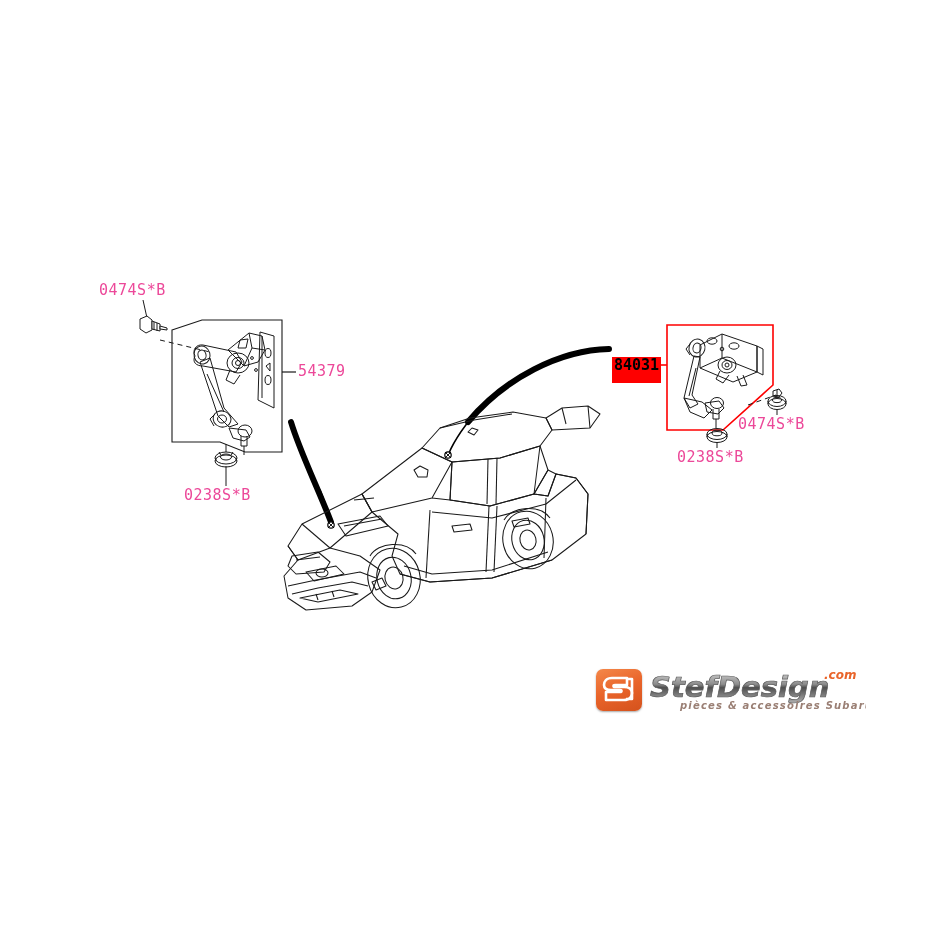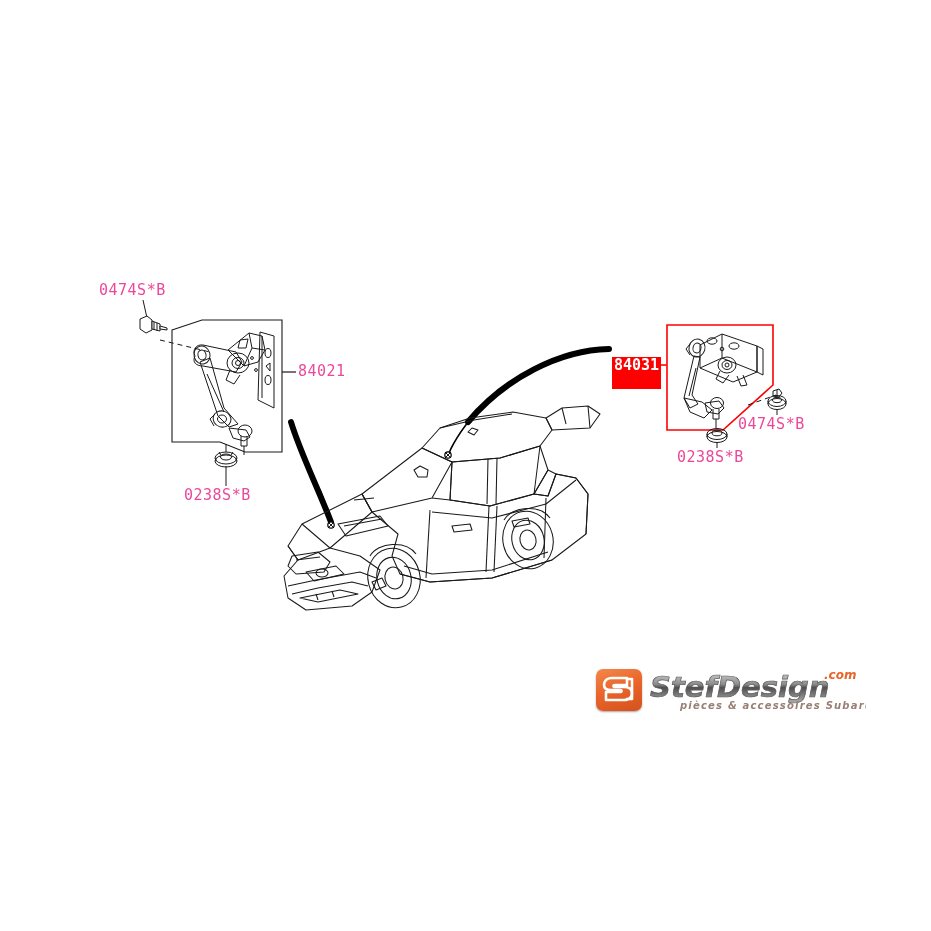--- a/index.html
+++ b/index.html
@@ -30,22 +30,22 @@
     position: absolute;
     font-family: "DejaVu Sans Mono", monospace;
     font-size: 15px;
     letter-spacing: 0.5px;
     color: #ec4899;
     white-space: nowrap;
     line-height: 1;
   }
   .part-label.highlight {
     background: #fe0000;
-    color: #ffffff;
-    padding: 1px 2px 16px 2px;
+    color: #000000;
+    padding: 1px 2px 10px 2px;
     font-weight: bold;
     letter-spacing: 0px;
   }
   #label-0474-left { left: 99px;  top: 283px; }
   #label-84021    { left: 298px; top: 364px; }
   #label-0238-left{ left: 184px; top: 488px; }
   #label-84031    { left: 612px; top: 357px; }
   #label-0474-right{ left: 738px; top: 417px; }
   #label-0238-right{ left: 677px; top: 450px; }
 
@@ -322,21 +322,21 @@
         <path d="M 504 520 C 512 506 540 504 550 518"></path>
       </g>
 
       <path d="M 576 478 L 588 494 L 586 534"></path>
       <path d="M 556 474 L 576 478"></path>
     </g>
   </svg>
 
   <div class="part-label" id="label-0474-left">0474S*B</div>
 
-  <div class="part-label" id="label-84021">84021</div>
+  <div class="part-label" id="label-84021">54379</div>
 
   <div class="part-label" id="label-0238-left">0238S*B</div>
 
   <div class="part-label highlight" id="label-84031">84031</div>
 
   <div class="part-label" id="label-0474-right">0474S*B</div>
 
   <div class="part-label" id="label-0238-right">0238S*B</div>
 
   <div id="logo">

